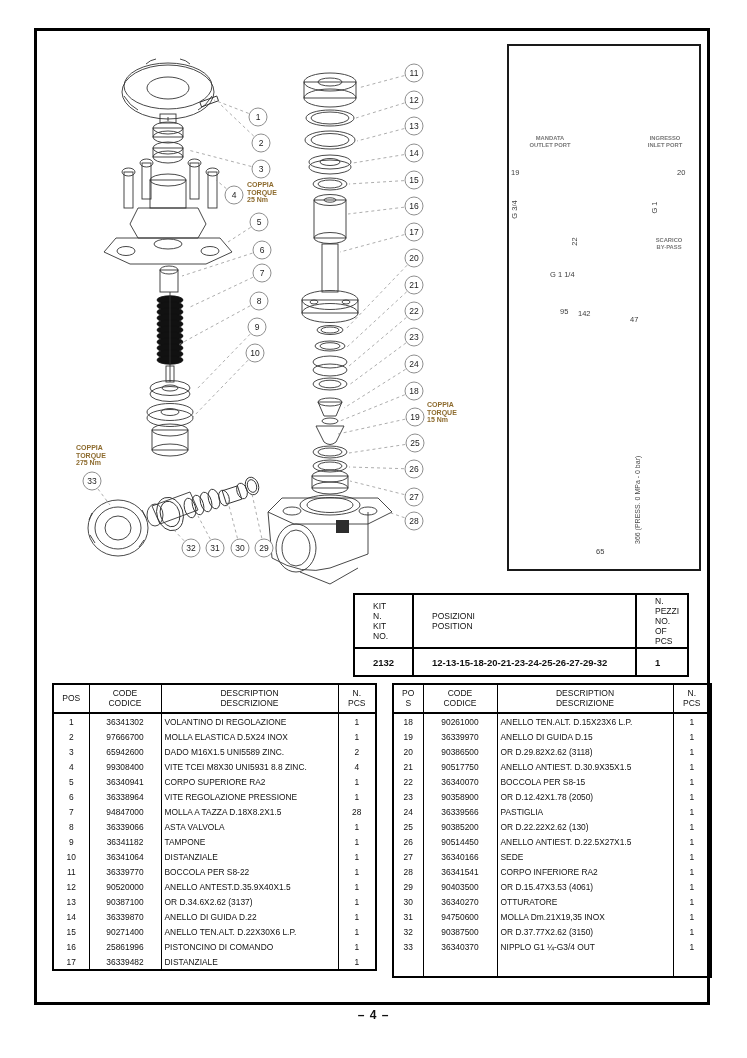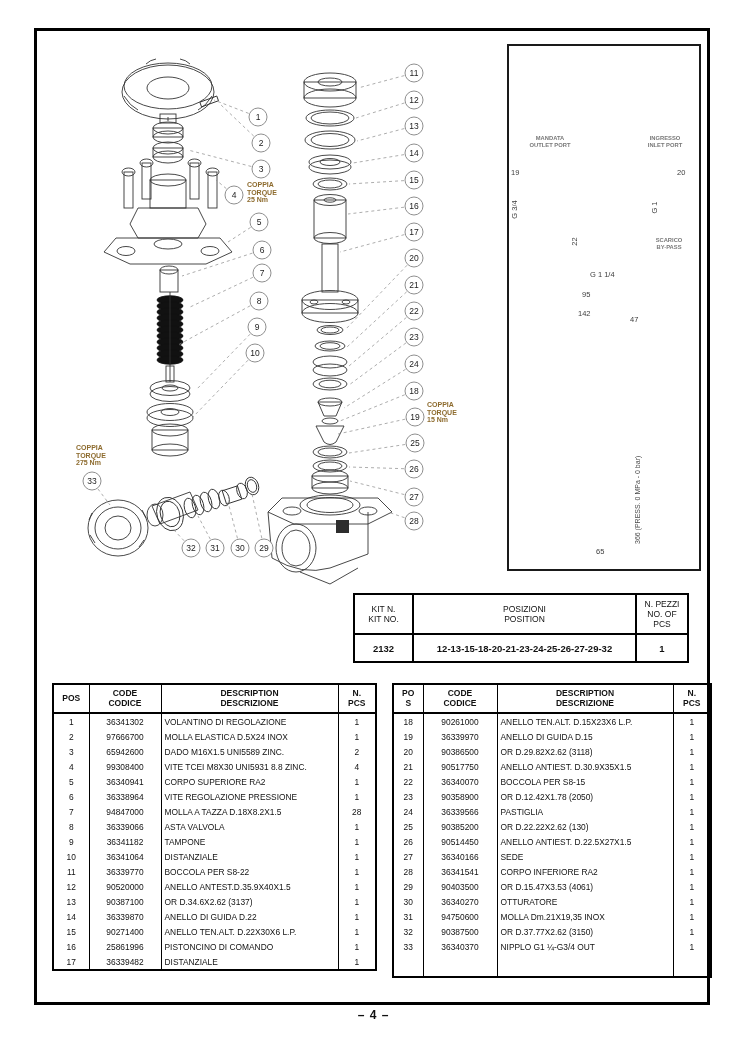--- a/index.html
+++ b/index.html
@@ -13,28 +13,28 @@
            transform:translate(-50%,-50%);z-index:5;}
   .torque{position:absolute;font-size:7px;line-height:7.5px;font-weight:bold;letter-spacing:0;z-index:5;}
   .torque div{white-space:nowrap;}
   .portlabel{position:absolute;font-size:5.8px;line-height:6.5px;color:#787878;text-align:center;z-index:5;font-weight:bold;}
   .dimtext{position:absolute;font-size:7.5px;color:#3c3c3c;z-index:5;white-space:nowrap;}
   .vert{transform:rotate(-90deg);transform-origin:center;}
   .vdim{position:absolute;font-size:7px;color:#4a4a4a;z-index:5;writing-mode:vertical-rl;transform:rotate(180deg);white-space:nowrap;}
 
   
   #kit-table{position:absolute;left:353px;top:593px;width:334px;border-collapse:collapse;table-layout:fixed;}
-  #kit-table td,#kit-table th{border:2px solid #000;text-align:center;vertical-align:middle;padding:1px 2px;}
+  #kit-table td,#kit-table th{border:2px solid #000;text-align:left;vertical-align:middle;padding:1px 18px;}
   #kit-table th{font-size:8.5px;font-weight:normal;line-height:10px;height:36px;}
   #kit-table td{font-size:9.5px;font-weight:bold;height:24px;margin-top:47px;}
 
   
   .ptable{position:absolute;border-collapse:collapse;table-layout:fixed;border:2px solid #000;}
   .ptable th{border:1px solid #000;border-bottom:2px solid #000;font-size:8.5px;line-height:9.5px;
-             font-weight:bold;text-align:center;vertical-align:middle;height:27px;padding:0 1px;}
+             font-weight:normal;text-align:center;vertical-align:middle;height:27px;padding:0 1px;}
   .ptable td{border-left:1px solid #000;border-right:1px solid #000;font-size:8.4px;height:15px;
              padding:0 3px;white-space:nowrap;overflow:hidden;vertical-align:middle;}
   .ptable td.c{text-align:center;padding:0 1px;}
   .ptable tr.filler td{height:22px;}
   #table-left{left:52px;top:683px;width:323px;}
   #table-right{left:392px;top:683px;width:318px;}
 
   #footer{position:absolute;left:0;width:747px;top:1008px;text-align:center;
           font-size:12px;font-weight:bold;letter-spacing:1px;}
 </style>
@@ -325,22 +325,22 @@
   <div class="portlabel" id="bypass-label" style="left: 644px; top: 237px; width: 50px; color: rgb(120, 120, 120);">
       <div>SCARICO</div>
       <div>BY-PASS</div>
     </div>
 
   <span class="dimtext" style="left:511px;top:168px;">19</span>
   <span class="dimtext" style="left:677px;top:168px;">20</span>
   <span class="dimtext vert" style="left:505px;top:205px;">G 3/4</span>
   <span class="dimtext vert" style="left:648px;top:203px;">G 1</span>
   <span class="dimtext vert" style="left:570px;top:237px;">22</span>
-  <span class="dimtext" style="left:550px;top:270px;margin-left:40px;">G 1 1/4</span>
-  <span class="dimtext" style="left:560px;top:290px;margin-left:22px;">95</span>
+  <span class="dimtext" style="left:550px;top:270px;">G 1 1/4</span>
+  <span class="dimtext" style="left:560px;top:307px;">95</span>
   <span class="dimtext" style="left:630px;top:291px;margin-top:24px;">47</span>
   <span class="dimtext" style="left:578px;top:309px;">142</span>
   <span class="vdim" style="left:634px;top:362px;height:182px;">366 (PRESS. 0 MPa - 0 bar)</span>
   <span class="dimtext" style="left:596px;top:547px;">65</span>
 
   <div id="overlay">
       <div class="callout" style="left: 258px; top: 117px;">1</div>
       <div class="callout" style="left: 261px; top: 143px;">2</div>
       <div class="callout" style="left: 261px; top: 169px;">3</div>
       <div class="callout" style="left: 234px; top: 195px;">4</div>

